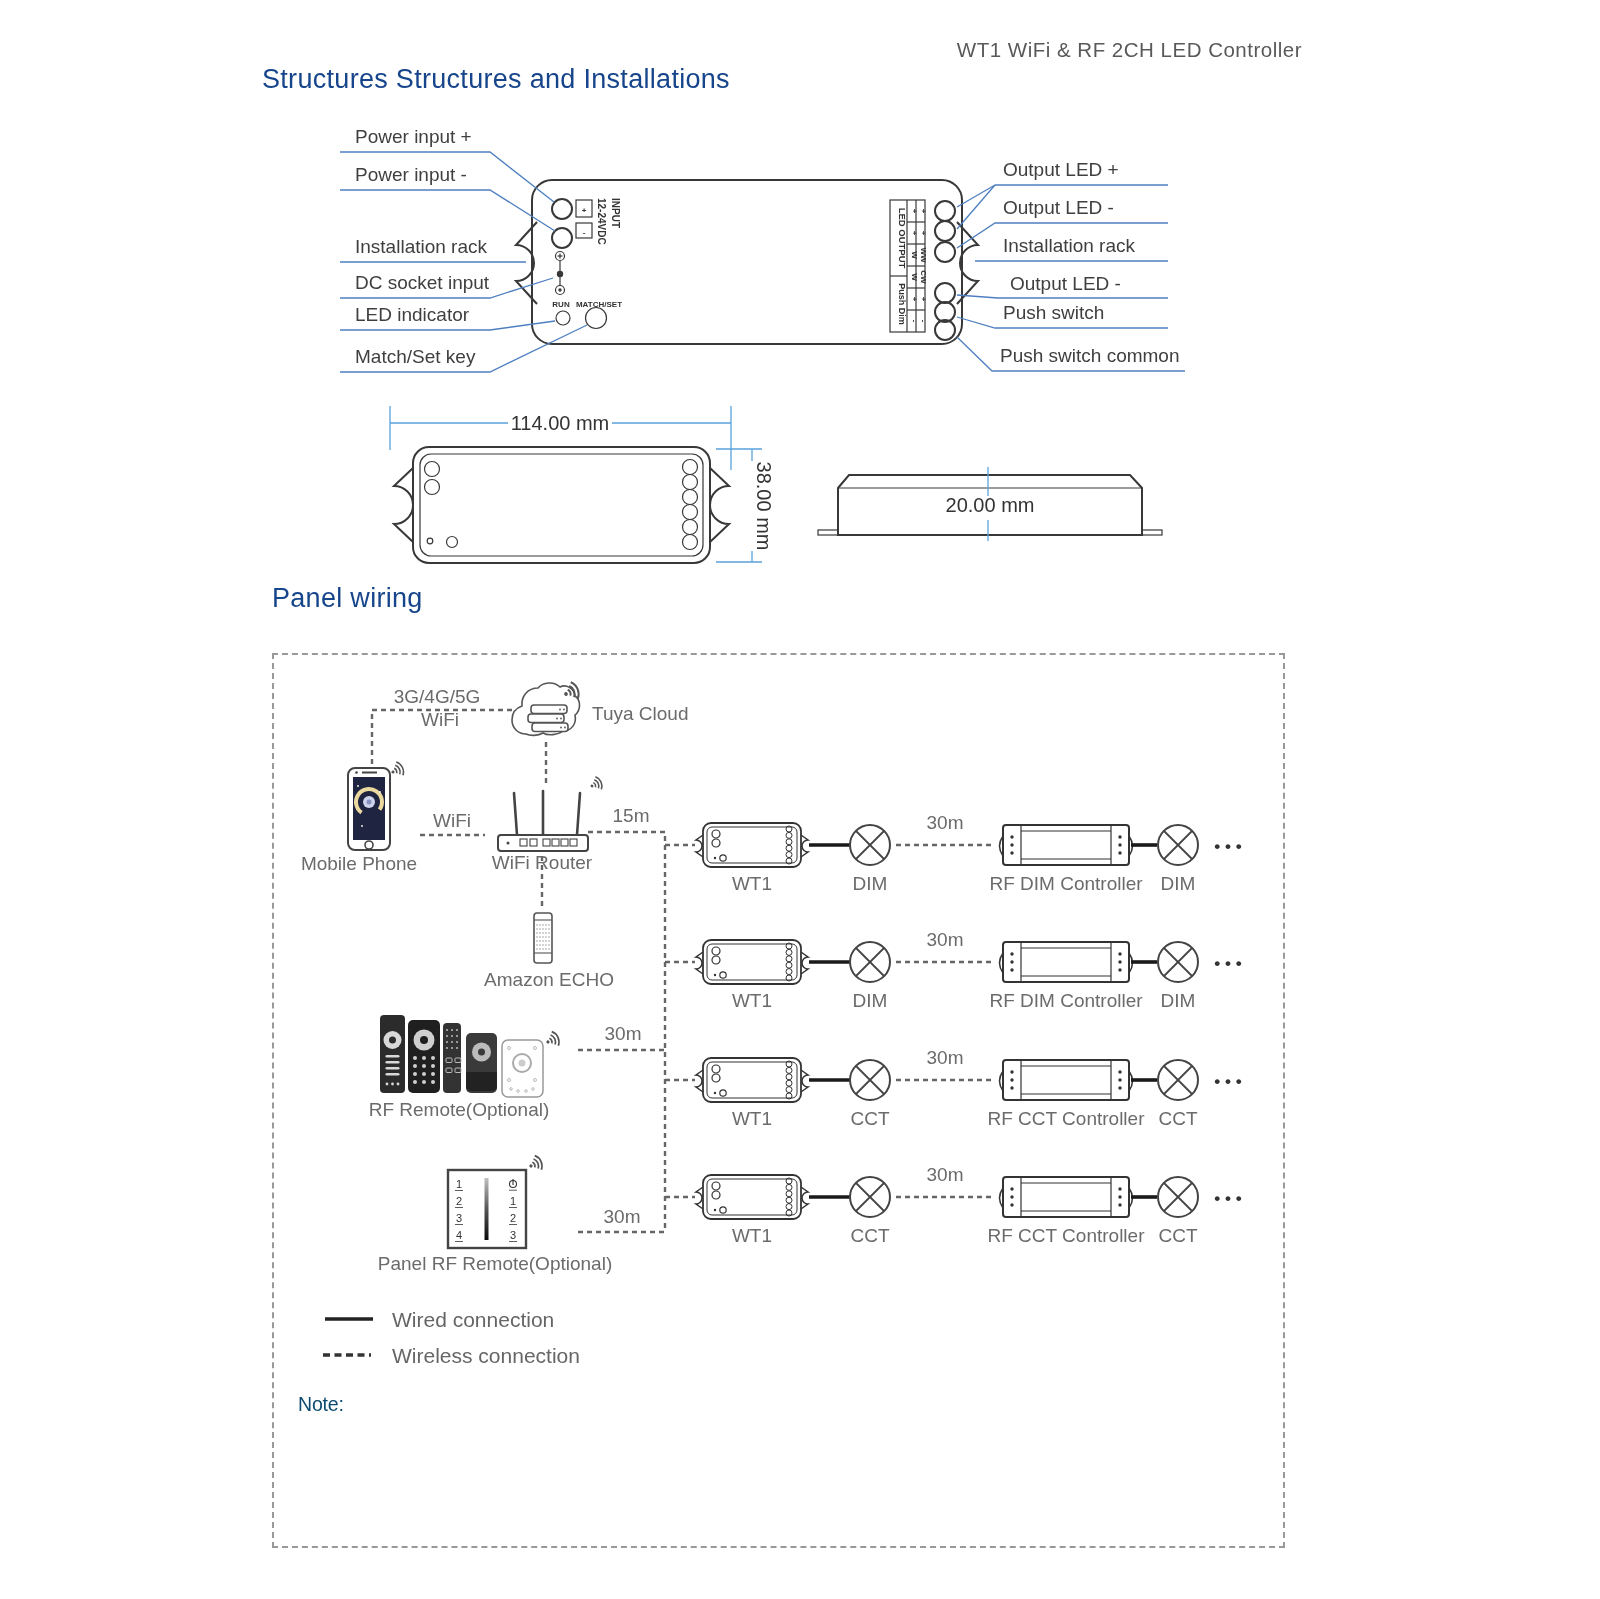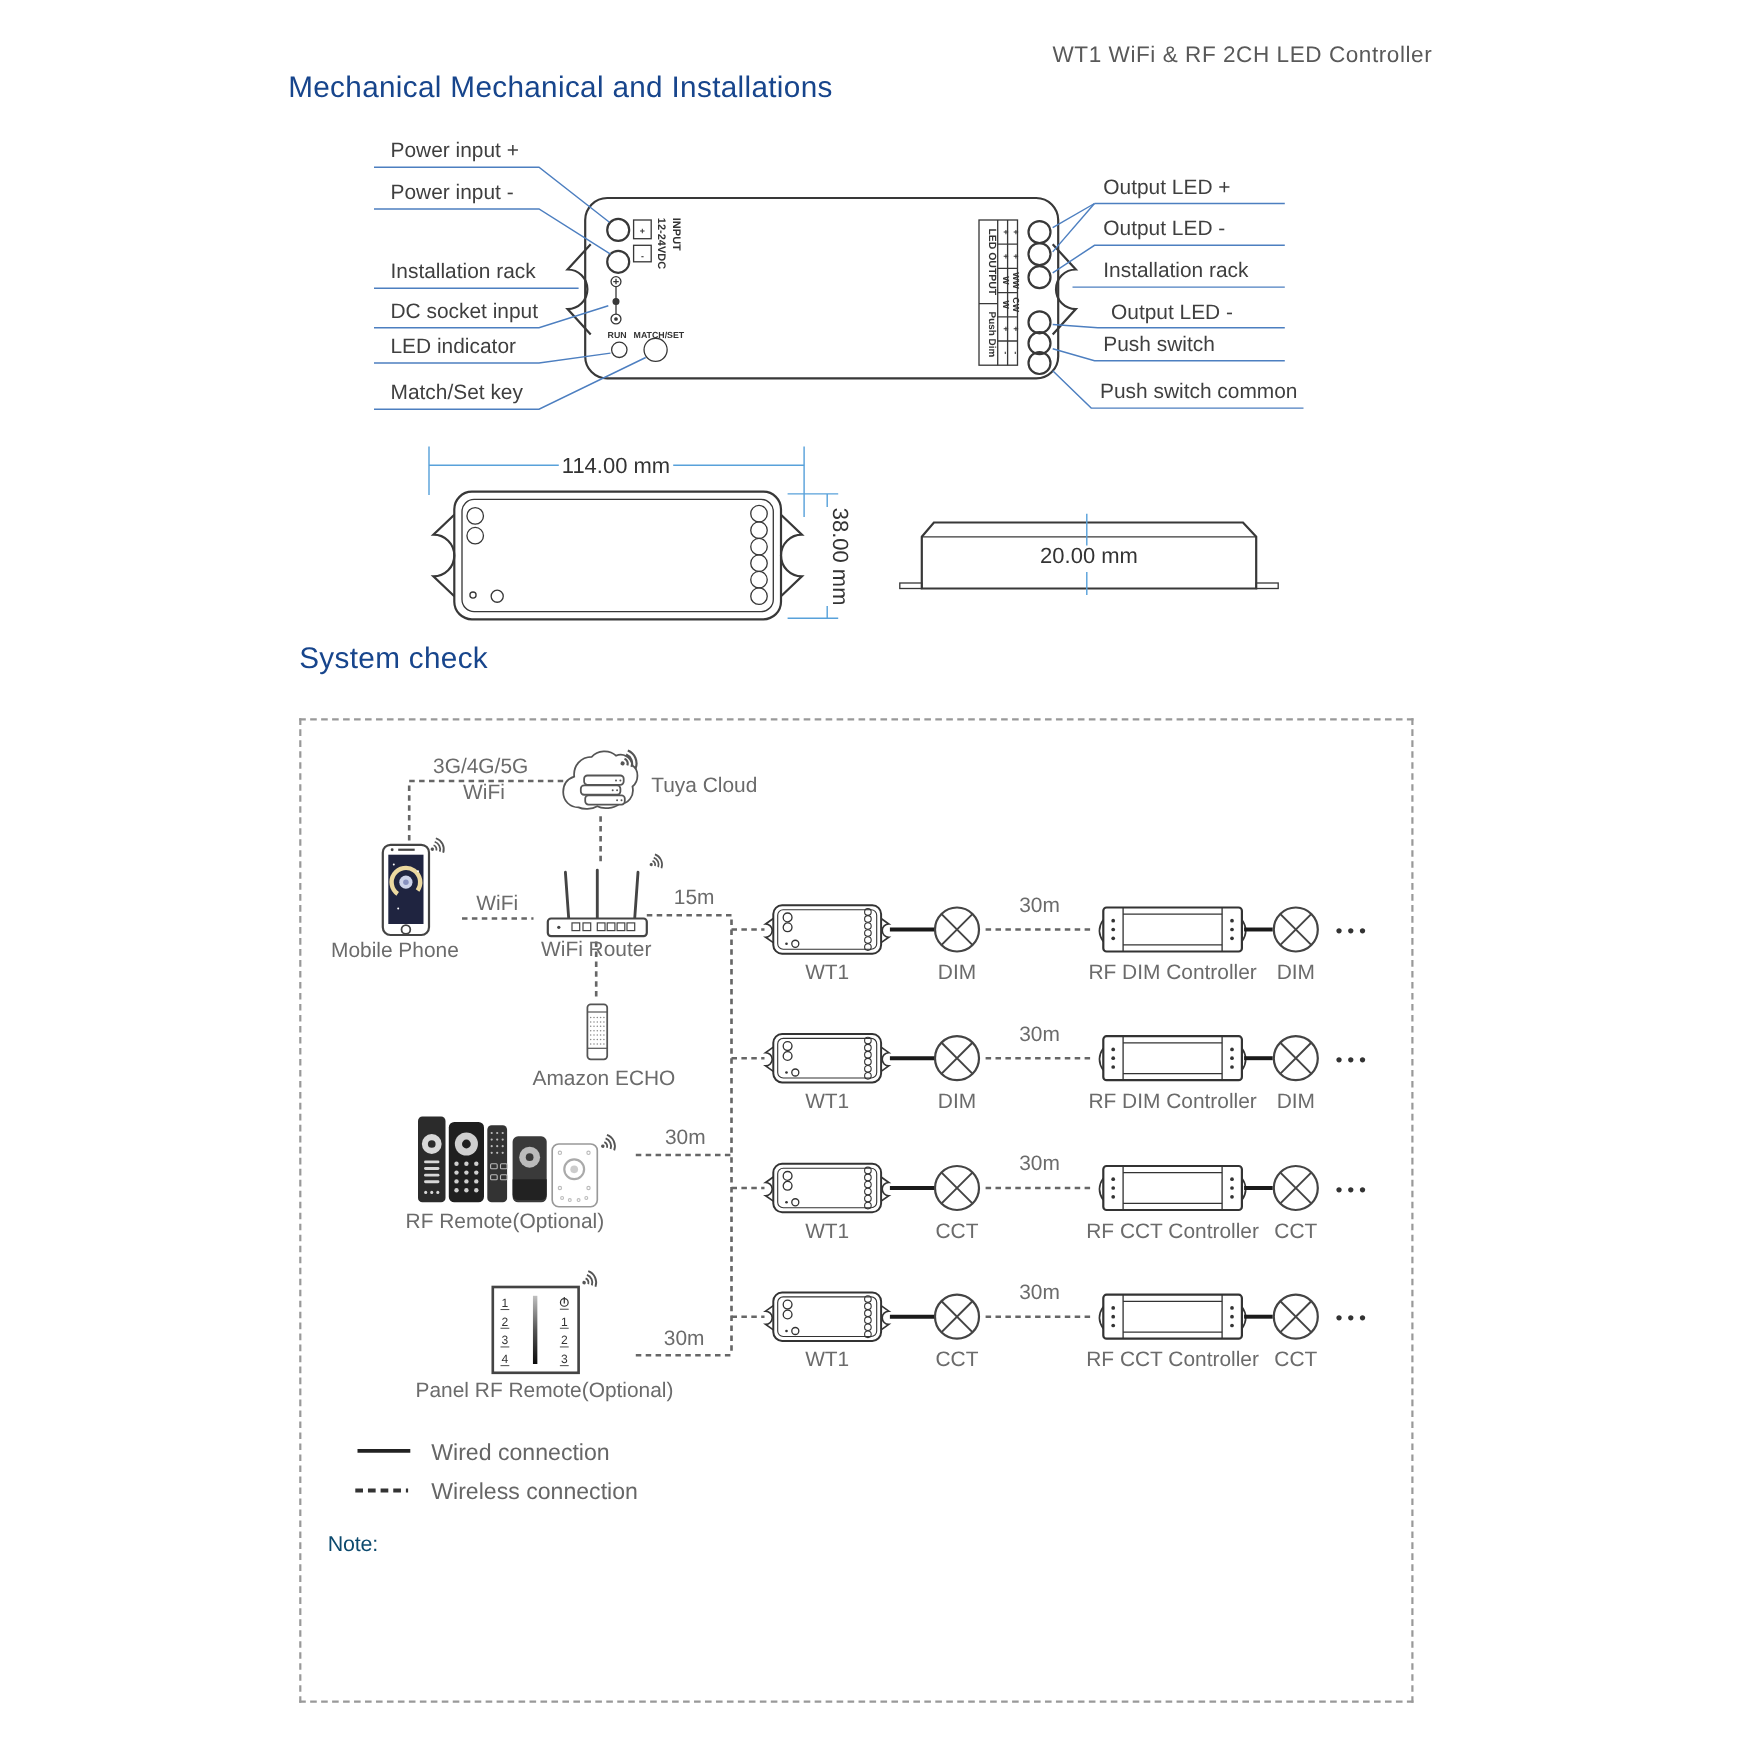--- a/index.html
+++ b/index.html
@@ -26,22 +26,22 @@
   .notes{position:absolute;left:298px;top:1390px;width:990px;font-size:19.5px;
          color:#0c4a6e;letter-spacing:-0.2px;line-height:28px;}
   .notes .ind{padding-left:17px;}
 </style>
 </head>
 <body>
 
 <div class="page">
 
   <div class="hdr">WT1  WiFi &amp; RF 2CH LED Controller</div>
-  <div class="secttl" style="left:262px;top:64px;">Mechanical Mechanical and Installations</div>
-  <div class="secttl" style="left:272px;top:583px;">System check</div>
+  <div class="secttl" style="left:262px;top:64px;">Structures Structures and Installations</div>
+  <div class="secttl" style="left:272px;top:583px;">Panel wiring</div>
 
   <svg class="abs" style="left:330px;top:115px;" width="930" height="280" viewBox="330 115 930 280">
 
     <g>
       <rect class="dev" x="532" y="180" width="430" height="164" rx="20"></rect>
       <path class="dev" d="M537,222 L516,245 A14,14 0 0 1 516,281 L537,304"></path>
       <path class="dev" d="M957,222 L978,245 A14,14 0 0 0 978,281 L957,304"></path>
 
       <circle class="dev" cx="562" cy="209" r="10"></circle>
       <circle class="dev" cx="562" cy="238" r="10"></circle>

